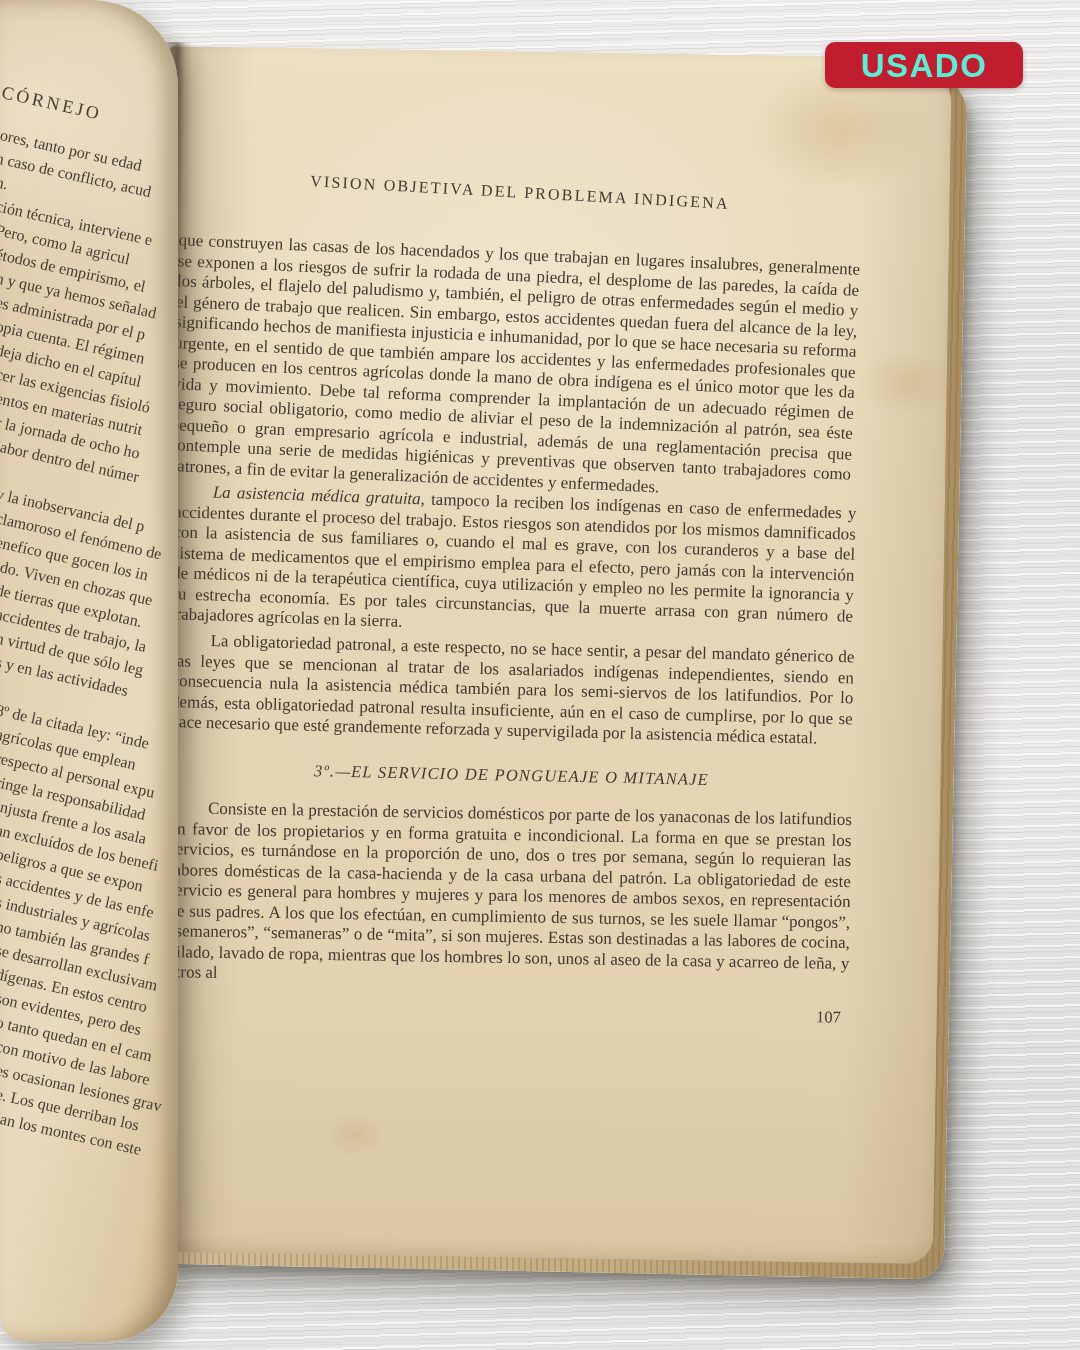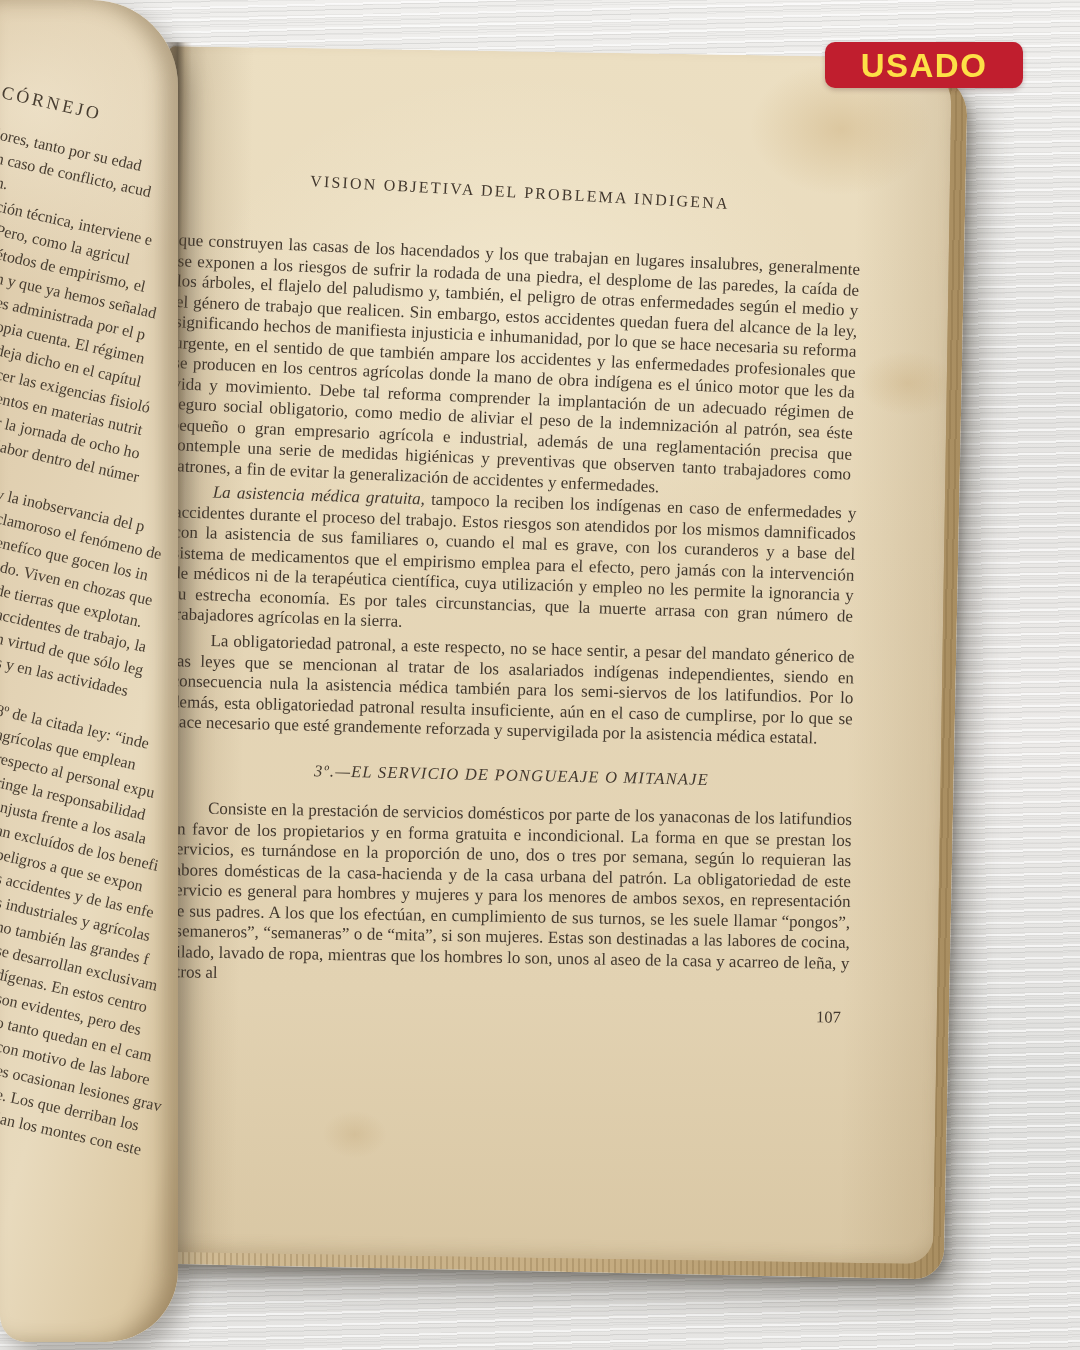--- a/index.html
+++ b/index.html
@@ -91,21 +91,21 @@
   }
   .lp-line:first-child{font-size:18px;letter-spacing:3px;margin:4px 0 18px 2px;}
   
   .badge{
     position:absolute;left:825px;top:42px;width:198px;height:46px;
     background:var(--badge_red,#c01e2e);border-radius:10px;
     display:flex;align-items:center;justify-content:center;
     box-shadow:0 2px 5px rgba(60,20,20,0.25);
   }
   .badge span{
-    color:#fde047;font-family:"Liberation Sans",sans-serif;font-weight:bold;
+    color:#5eead4;font-family:"Liberation Sans",sans-serif;font-weight:bold;
     font-size:33px;letter-spacing:1.5px;line-height:1;
   }
 </style>
 </head>
 <body>
 
 <div class="book">
 
   <div class="fore-edge"></div>
 

